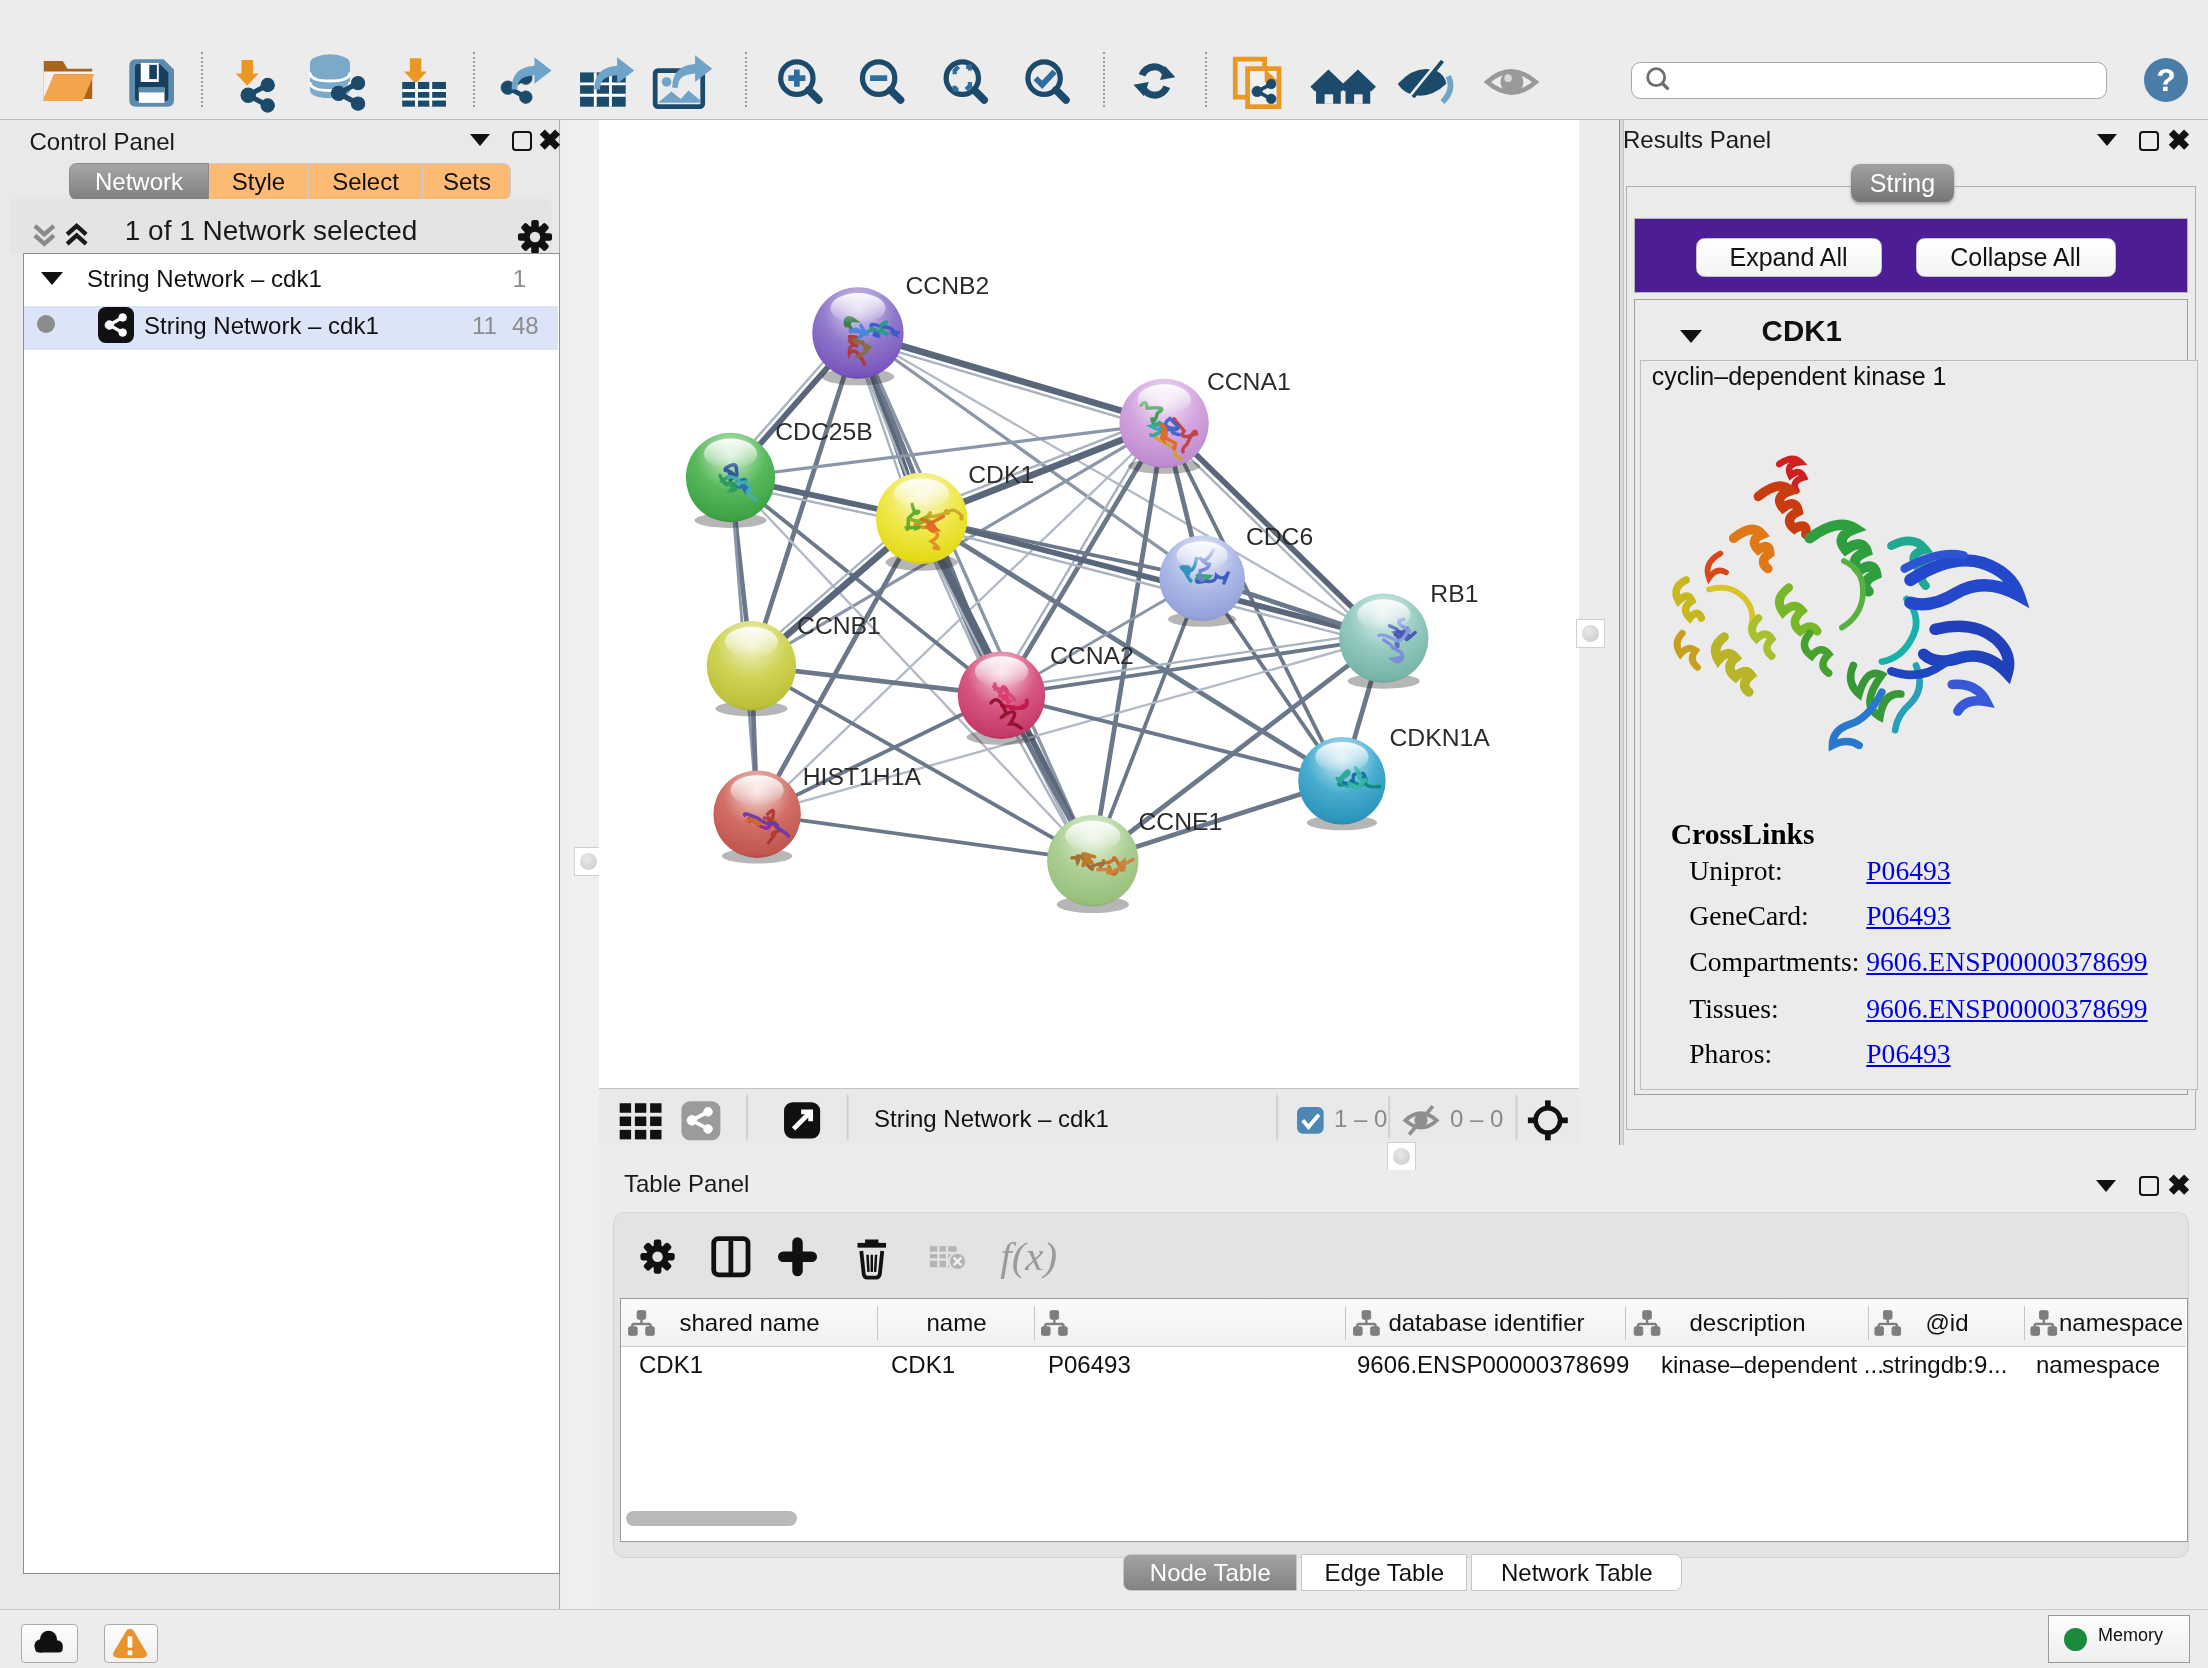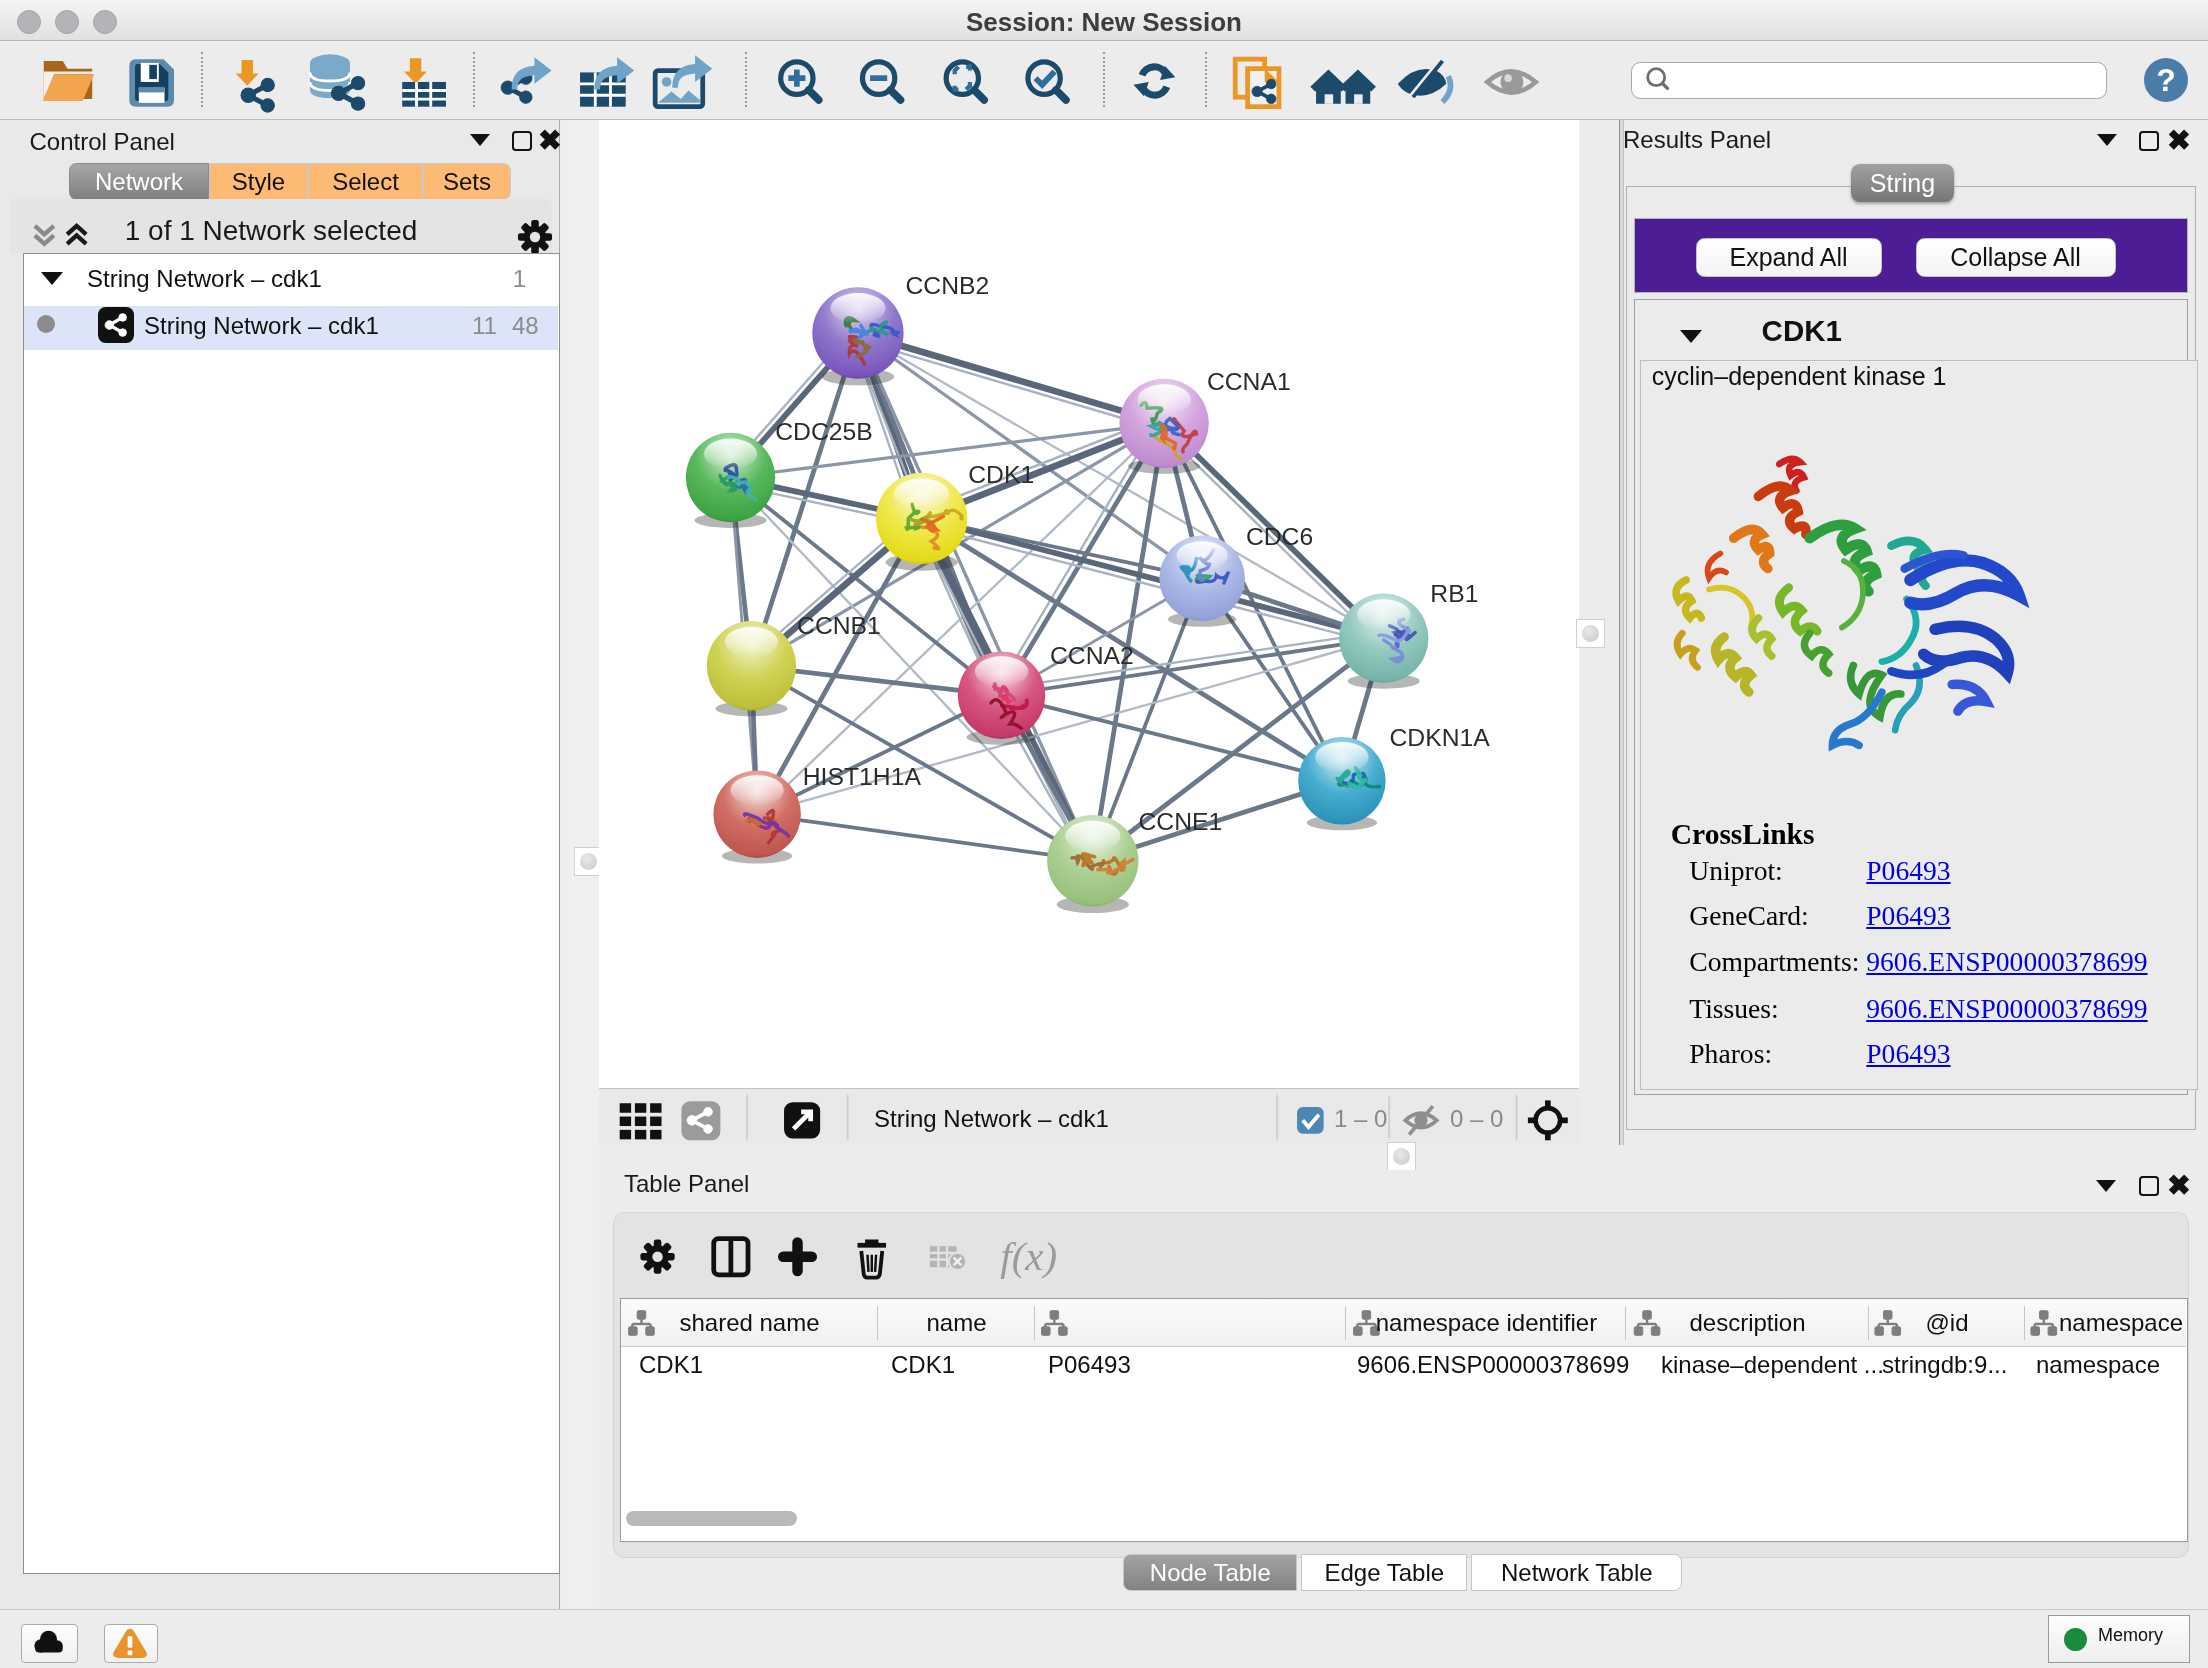--- a/index.html
+++ b/index.html
@@ -105,26 +105,20 @@
   background:#1c8a3c; display:block; }
 
 
 .xl { color:#0000e0; text-decoration:underline; }
 .serif { font-family:"Liberation Serif", serif; }
 </style>
 </head>
 <body>
 <div id="app">
 
-<div id="titlebar">
-  <div class="tl" style="left:17px;"></div>
-  <div class="tl" style="left:55px;"></div>
-  <div class="tl" style="left:93px;"></div>
-  <div id="titletext">Session: New Session</div>
-</div>
 
 <div id="toolbar">
   <svg width="2208" height="78" viewBox="0 44 2322 82" style="position:absolute;left:0;top:0;">
     <defs>
       <g id="share3">
         <line x1="0" y1="0" x2="19" y2="-10" stroke-width="5"></line>
         <line x1="0" y1="0" x2="19" y2="10" stroke-width="5"></line>
         <circle cx="0" cy="0" r="7"></circle>
         <circle cx="19" cy="-10" r="6.5"></circle>
         <circle cx="19" cy="10" r="6.5"></circle>
@@ -847,21 +841,21 @@
           </defs>
           <use href="#treeic" x="8" y="12"></use>
           <use href="#treeic" x="442" y="12"></use>
           <use href="#treeic" x="770" y="12"></use>
           <use href="#treeic" x="1065" y="12"></use>
           <use href="#treeic" x="1318" y="12"></use>
           <use href="#treeic" x="1482" y="12"></use>
         </svg>
         <div class="th" style="left:0px;width:257px;">shared name</div>
         <div class="th" style="left:257px;width:157px;">name</div>
-        <div class="th" style="left:725px;width:281px;">namespace identifier</div>
+        <div class="th" style="left:725px;width:281px;">database identifier</div>
         <div class="th" style="left:1005px;width:243px;">description</div>
         <div class="th" style="left:1248px;width:156px;">@id</div>
         <div class="th" style="left:1438px;width:126px;justify-content:flex-start;overflow:hidden;">namespace</div>
         <div class="thsep" style="left:256px;"></div>
         <div class="thsep" style="left:413px;"></div>
         <div class="thsep" style="left:724px;"></div>
         <div class="thsep" style="left:1004px;"></div>
         <div class="thsep" style="left:1247px;"></div>
         <div class="thsep" style="left:1403px;"></div>
       </div>

